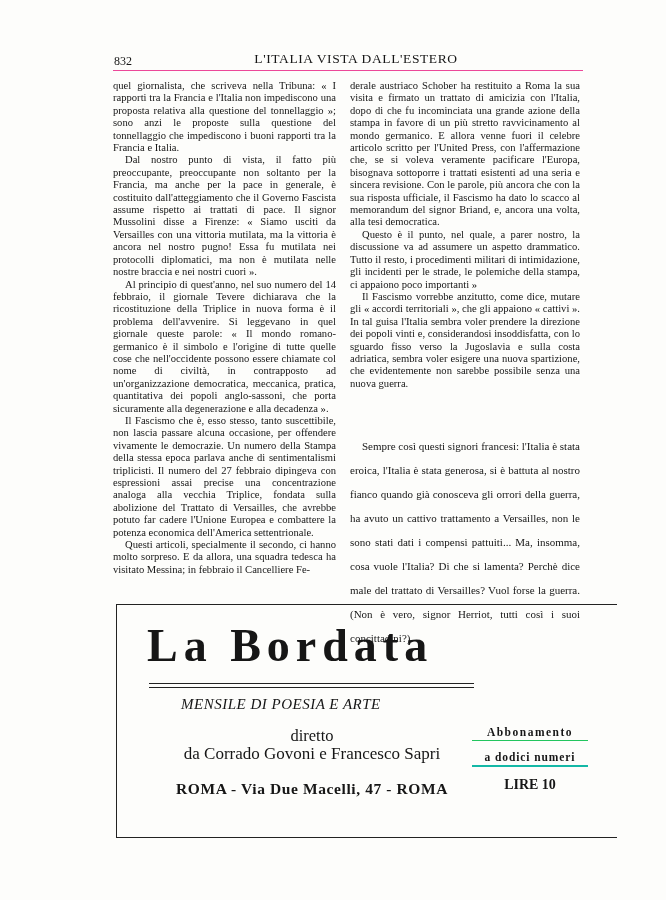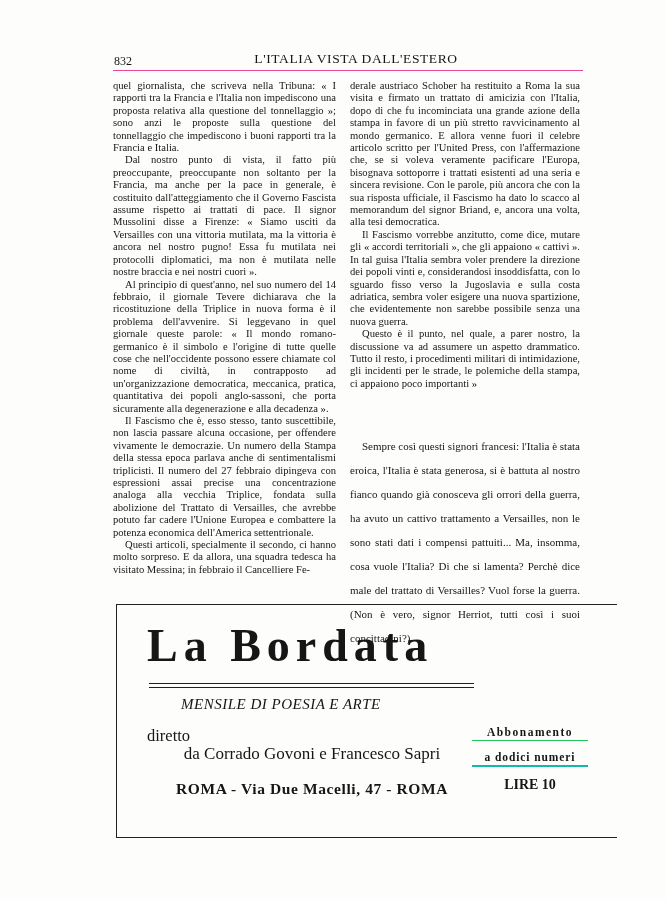--- a/index.html
+++ b/index.html
@@ -14,21 +14,21 @@
   .col.left { left: 113px; width: 223px; }
   .col.right { left: 350px; width: 230px; }
   .col p { margin: 0; text-indent: 12px; }
   .col p.cont { text-indent: 0; }
   .col .gap { height: 44px; }
   .col .quote2 { font-size: 11px; line-height: 24px; }
   .ad-box { position: absolute; left: 116px; top: 604px; width: 500px; height: 232px; border: 1.5px solid #222; border-right: none; }
   .ad-title { position: absolute; left: 30px; top: 14px; font-family: Liberation Serif, serif; font-weight: bold; font-size: 46px; letter-spacing: 6px; }
   .ad-rule { position: absolute; left: 32px; top: 78px; width: 325px; height: 3px; border-top: 1.5px solid #222; border-bottom: 1px solid #222; }
   .ad-subtitle { position: absolute; left: 64px; top: 91px; font-family: "Liberation Serif", serif; font-style: italic; font-size: 15px; letter-spacing: 0.5px; }
-  .ad-diretto { position: absolute; left: 30px; top: 121px; width: 330px; text-align: left; font-family: "Liberation Serif", serif; font-size: 16.5px; }
+  .ad-diretto { position: absolute; left: 30px; top: 121px; width: 330px; text-align: center; font-family: "Liberation Serif", serif; font-size: 16.5px; }
   .ad-editors { position: absolute; left: 30px; top: 139px; width: 330px; text-align: center; font-family: "Liberation Serif", serif; font-size: 17px; }
   .ad-address { position: absolute; left: 30px; top: 175px; width: 330px; text-align: center; font-family: "Liberation Serif", serif; font-weight: bold; font-size: 15.5px; letter-spacing: 0.6px; }
   .ad-sub-block { position: absolute; left: 355px; top: 121px; width: 116px; text-align: center; font-family: "Liberation Serif", serif; }
   .ad-sub-line1 { font-weight: bold; font-size: 11.5px; letter-spacing: 1.5px; border-bottom: 1px solid #22c55e; padding-bottom: 2px; }
   .ad-sub-line2 { font-weight: bold; font-size: 11.5px; letter-spacing: 0.9px; border-bottom: 2px solid #14b8a6; padding: 10px 0 2px; }
   .ad-price { font-weight: bold; font-size: 14px; padding-top: 10px; }
 </style>
 </head>
 <body>
 
@@ -40,22 +40,22 @@
 <div class="col left">
   <p class="cont">quel giornalista, che scriveva nella Tribuna: « I rapporti tra la Francia e l'Italia non impediscono una proposta relativa alla questione del tonnellaggio »; sono anzi le proposte sulla questione del tonnellaggio che impediscono i buoni rapporti tra la Francia e Italia.</p>
   <p>Dal nostro punto di vista, il fatto più preoccupante, preoccupante non soltanto per la Francia, ma anche per la pace in generale, è costituito dall'atteggiamento che il Governo Fascista assume rispetto ai trattati di pace. Il signor Mussolini disse a Firenze: « Siamo usciti da Versailles con una vittoria mutilata, ma la vittoria è ancora nel nostro pugno! Essa fu mutilata nei protocolli diplomatici, ma non è mutilata nelle nostre braccia e nei nostri cuori ».</p>
   <p>Al principio di quest'anno, nel suo numero del 14 febbraio, il giornale Tevere dichiarava che la ricostituzione della Triplice in nuova forma è il problema dell'avvenire. Si leggevano in quel giornale queste parole: « Il mondo romano-germanico è il simbolo e l'origine di tutte quelle cose che nell'occidente possono essere chiamate col nome di civiltà, in contrapposto ad un'organizzazione democratica, meccanica, pratica, quantitativa dei popoli anglo-sassoni, che porta sicuramente alla degenerazione e alla decadenza ».</p>
   <p>Il Fascismo che è, esso stesso, tanto suscettibile, non lascia passare alcuna occasione, per offendere vivamente le democrazie. Un numero della Stampa della stessa epoca parlava anche di sentimentalismi triplicisti. Il numero del 27 febbraio dipingeva con espressioni assai precise una concentrazione analoga alla vecchia Triplice, fondata sulla abolizione del Trattato di Versailles, che avrebbe potuto far cadere l'Unione Europea e combattere la potenza economica dell'America settentrionale.</p>
   <p>Questi articoli, specialmente il secondo, ci hanno molto sorpreso. E da allora, una squadra tedesca ha visitato Messina; in febbraio il Cancelliere Fe-</p>
 </div>
 
 <div class="col right">
   <p class="cont">derale austriaco Schober ha restituito a Roma la sua visita e firmato un trattato di amicizia con l'Italia, dopo di che fu incominciata una grande azione della stampa in favore di un più stretto ravvicinamento al mondo germanico. E allora venne fuori il celebre articolo scritto per l'United Press, con l'affermazione che, se si voleva veramente pacificare l'Europa, bisognava sottoporre i trattati esistenti ad una seria e sincera revisione. Con le parole, più ancora che con la sua risposta ufficiale, il Fascismo ha dato lo scacco al memorandum del signor Briand, e, ancora una volta, alla tesi democratica.</p>
+  <p>Questo è il punto, nel quale, a parer nostro, la discussione va ad assumere un aspetto drammatico. Tutto il resto, i procedimenti militari di intimidazione, gli incidenti per le strade, le polemiche della stampa, ci appaiono poco importanti »</p>
   <p>Il Fascismo vorrebbe anzitutto, come dice, mutare gli « accordi territoriali », che gli appaiono « cattivi ». In tal guisa l'Italia sembra voler prendere la direzione dei popoli vinti e, considerandosi insoddisfatta, con lo sguardo fisso verso la Jugoslavia e sulla costa adriatica, sembra voler esigere una nuova spartizione, che evidentemente non sarebbe possibile senza una nuova guerra.</p>
-  <p>Questo è il punto, nel quale, a parer nostro, la discussione va ad assumere un aspetto drammatico. Tutto il resto, i procedimenti militari di intimidazione, gli incidenti per le strade, le polemiche della stampa, ci appaiono poco importanti »</p>
   <div class="gap"></div>
   <p class="quote2">Sempre così questi signori francesi: l'Italia è stata eroica, l'Italia è stata generosa, si è battuta al nostro fianco quando già conosceva gli orrori della guerra, ha avuto un cattivo trattamento a Versailles, non le sono stati dati i compensi pattuiti... Ma, insomma, cosa vuole l'Italia? Di che si lamenta? Perchè dice male del trattato di Versailles? Vuol forse la guerra. (Non è vero, signor Herriot, tutti così i suoi concittadini?).</p>
 </div>
 
 <div class="ad-box">
   <div class="ad-title">La Bordata</div>
   <div class="ad-rule"></div>
   <div class="ad-subtitle">MENSILE DI POESIA E ARTE</div>
   <div class="ad-diretto">diretto</div>
   <div class="ad-editors">da Corrado Govoni e Francesco Sapri</div>

